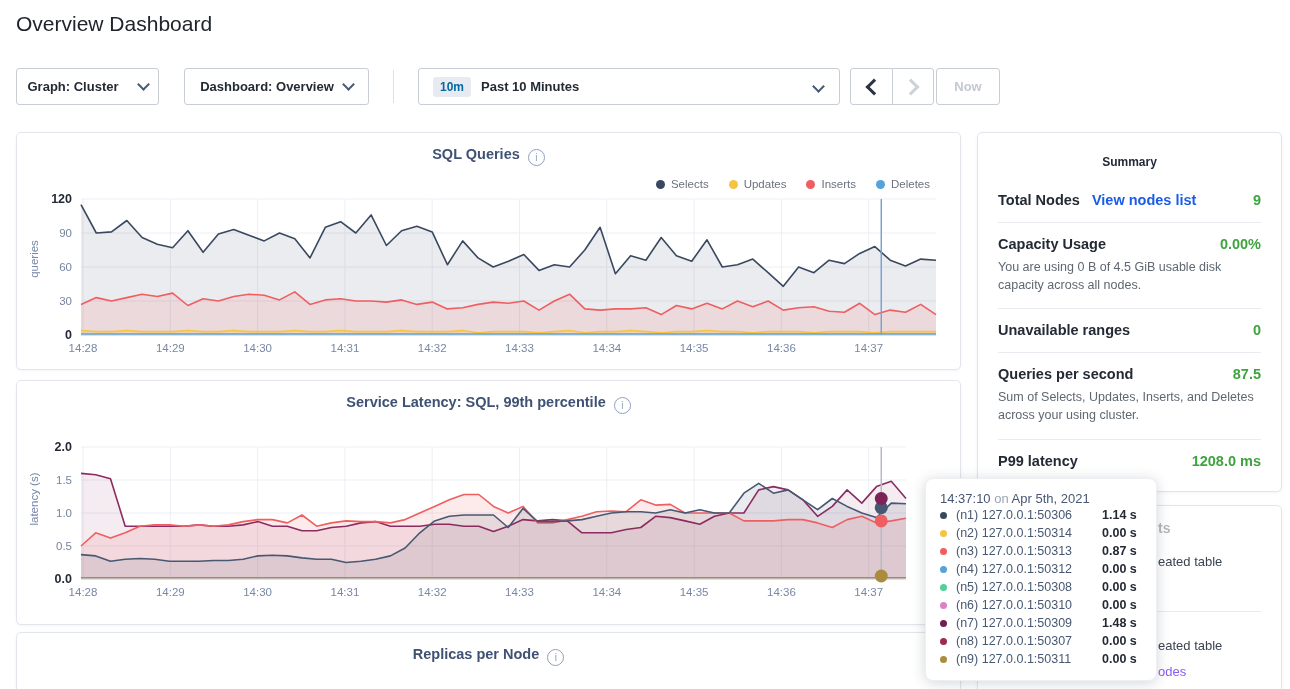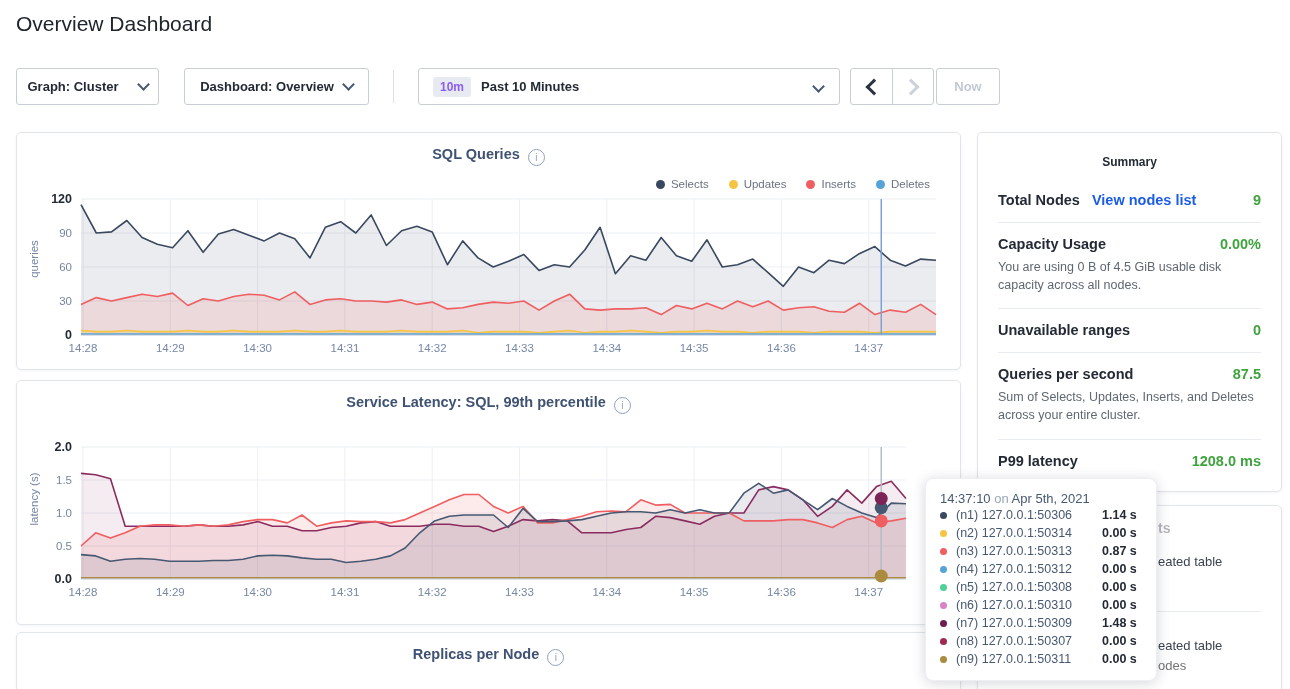--- a/index.html
+++ b/index.html
@@ -4,21 +4,21 @@
 <style>
   html,body{margin:0;padding:0;background:#ffffff;font-family:"Liberation Sans",sans-serif;}
   body{width:1290px;height:689px;overflow:hidden;position:relative;color:#242a35;}
   .page-title{position:absolute;left:16px;top:12px;font-size:21px;font-weight:400;color:#20242c;margin:0;}
   
   .btn{position:absolute;top:68px;height:37px;background:#fff;border:1px solid #c8cdd6;border-radius:3px;
        display:flex;align-items:center;justify-content:center;gap:10px;font-size:13px;font-weight:700;color:#242a35;cursor:pointer;box-sizing:border-box;}
   .chev{width:7px;height:7px;border-left:2px solid #475872;border-bottom:2px solid #475872;transform:rotate(-45deg);margin-top:-4px;}
   .divider-v{position:absolute;left:393px;top:70px;width:1px;height:33px;background:#dde1e7;}
   .time-picker{left:418px;width:422px;justify-content:flex-start;padding:0 14px;font-weight:700;}
-  .time-badge{background:#e7ebf1;border-radius:3px;padding:3px 7px;font-size:12px;font-weight:700;color:#8b5cf6;}
+  .time-badge{background:#e7ebf1;border-radius:3px;padding:3px 7px;font-size:12px;font-weight:700;color:#0369a1;}
   .time-picker .chev{position:absolute;right:16px;top:17px;}
   .nav-group{position:absolute;left:850px;top:68px;height:37px;display:flex;border:1px solid #c8cdd6;border-radius:3px;box-sizing:border-box;}
   .nav-btn{width:41px;display:flex;align-items:center;justify-content:center;cursor:pointer;box-sizing:border-box;}
   .nav-btn+.nav-btn{border-left:1px solid #c8cdd6;}
   .chevL{width:9px;height:9px;border-left:3px solid #2b3240;border-bottom:3px solid #2b3240;transform:rotate(45deg);margin-left:4px;}
   .chevR{width:9px;height:9px;border-left:3px solid #ccd1da;border-bottom:3px solid #ccd1da;transform:rotate(225deg);margin-right:4px;}
   .now-btn{left:936px;width:64px;color:#c3c9d3;cursor:default;}
   
   .card{position:absolute;background:#fff;border:1px solid #e2e6ec;border-radius:5px;box-shadow:0 1px 3px rgba(60,70,90,.06);box-sizing:border-box;}
   #card-sql{left:16px;top:132px;width:945px;height:238px;}
@@ -45,21 +45,21 @@
   .srow .lbl{font-size:14.5px;font-weight:700;color:#242a35;}
   .srow .lnk{font-size:14.5px;font-weight:700;color:#1a5ce8;margin-left:12px;cursor:pointer;}
   .srow .val{margin-left:auto;font-size:14.5px;font-weight:700;color:#3fa33e;}
   .sdesc{font-size:12.5px;color:#5f6771;line-height:1.45;margin-top:6px;}
   .sdiv{border-top:1px solid #e8ebf0;margin-top:14px;}
   
   .ev-head{position:absolute;left:180px;top:14px;font-size:14px;font-weight:700;color:#2b3240;opacity:.35;}
   .ev-item1{position:absolute;left:180px;top:48px;font-size:13px;color:#3c4350;}
   .ev-div{position:absolute;left:20px;right:20px;top:105px;border-top:1px solid #e8ebf0;}
   .ev-item2a{position:absolute;left:180px;top:132px;font-size:13px;color:#3c4350;}
-  .ev-item2b{position:absolute;left:180px;top:152px;font-size:13px;color:#737373;}
+  .ev-item2b{position:absolute;left:180px;top:158px;font-size:13px;color:#8b5cf6;}
   
   .tooltip{position:absolute;left:925px;top:478px;width:232px;background:#fff;border:1px solid #edeff3;border-radius:8px;
            box-shadow:0 2px 14px rgba(40,50,70,.20);padding:12px 14px;z-index:50;box-sizing:border-box;}
   .tt-head{font-size:13px;color:#475872;}
   .tt-head .on{color:#9aa5b5;}
   .tt-row{display:flex;align-items:center;height:18px;font-size:12.5px;color:#475872;}
   .tt-dot{width:7px;height:7px;border-radius:50%;margin-right:9px;flex:none;}
   .tt-label{width:146px;}
   .tt-val{font-weight:700;color:#242a35;}
 </style>
@@ -233,21 +233,21 @@
     <div class="sdiv"></div>
     <div class="srow">
       <span class="lbl">Unavailable ranges</span>
       <span class="val">0</span>
     </div>
     <div class="sdiv"></div>
     <div class="srow">
       <span class="lbl">Queries per second</span>
       <span class="val">87.5</span>
     </div>
-    <div class="sdesc">Sum of Selects, Updates, Inserts, and Deletes across your entire cluster.</div>
+    <div class="sdesc">Sum of Selects, Updates, Inserts, and Deletes across your using cluster.</div>
     <div class="sdiv"></div>
     <div class="srow">
       <span class="lbl">P99 latency</span>
       <span class="val">1208.0 ms</span>
     </div>
   </div>
 </div>
 
 <div class="card" id="card-events">
   <div class="ev-head">ts</div>

